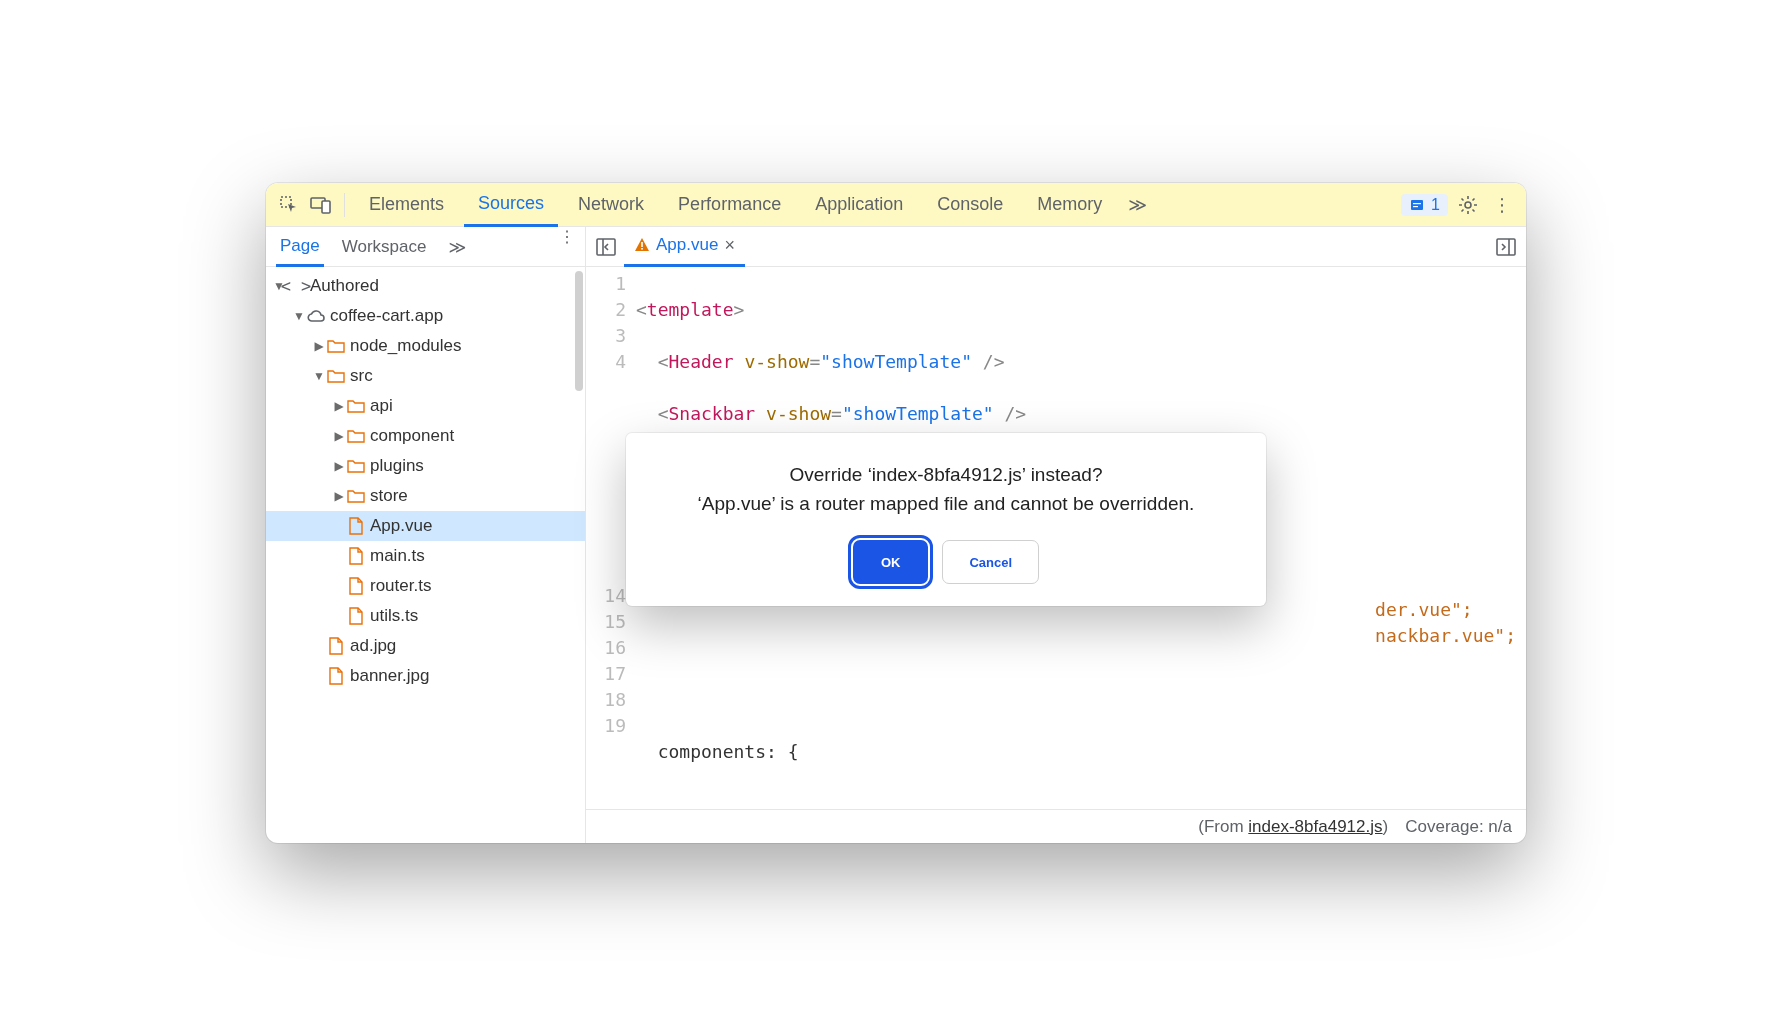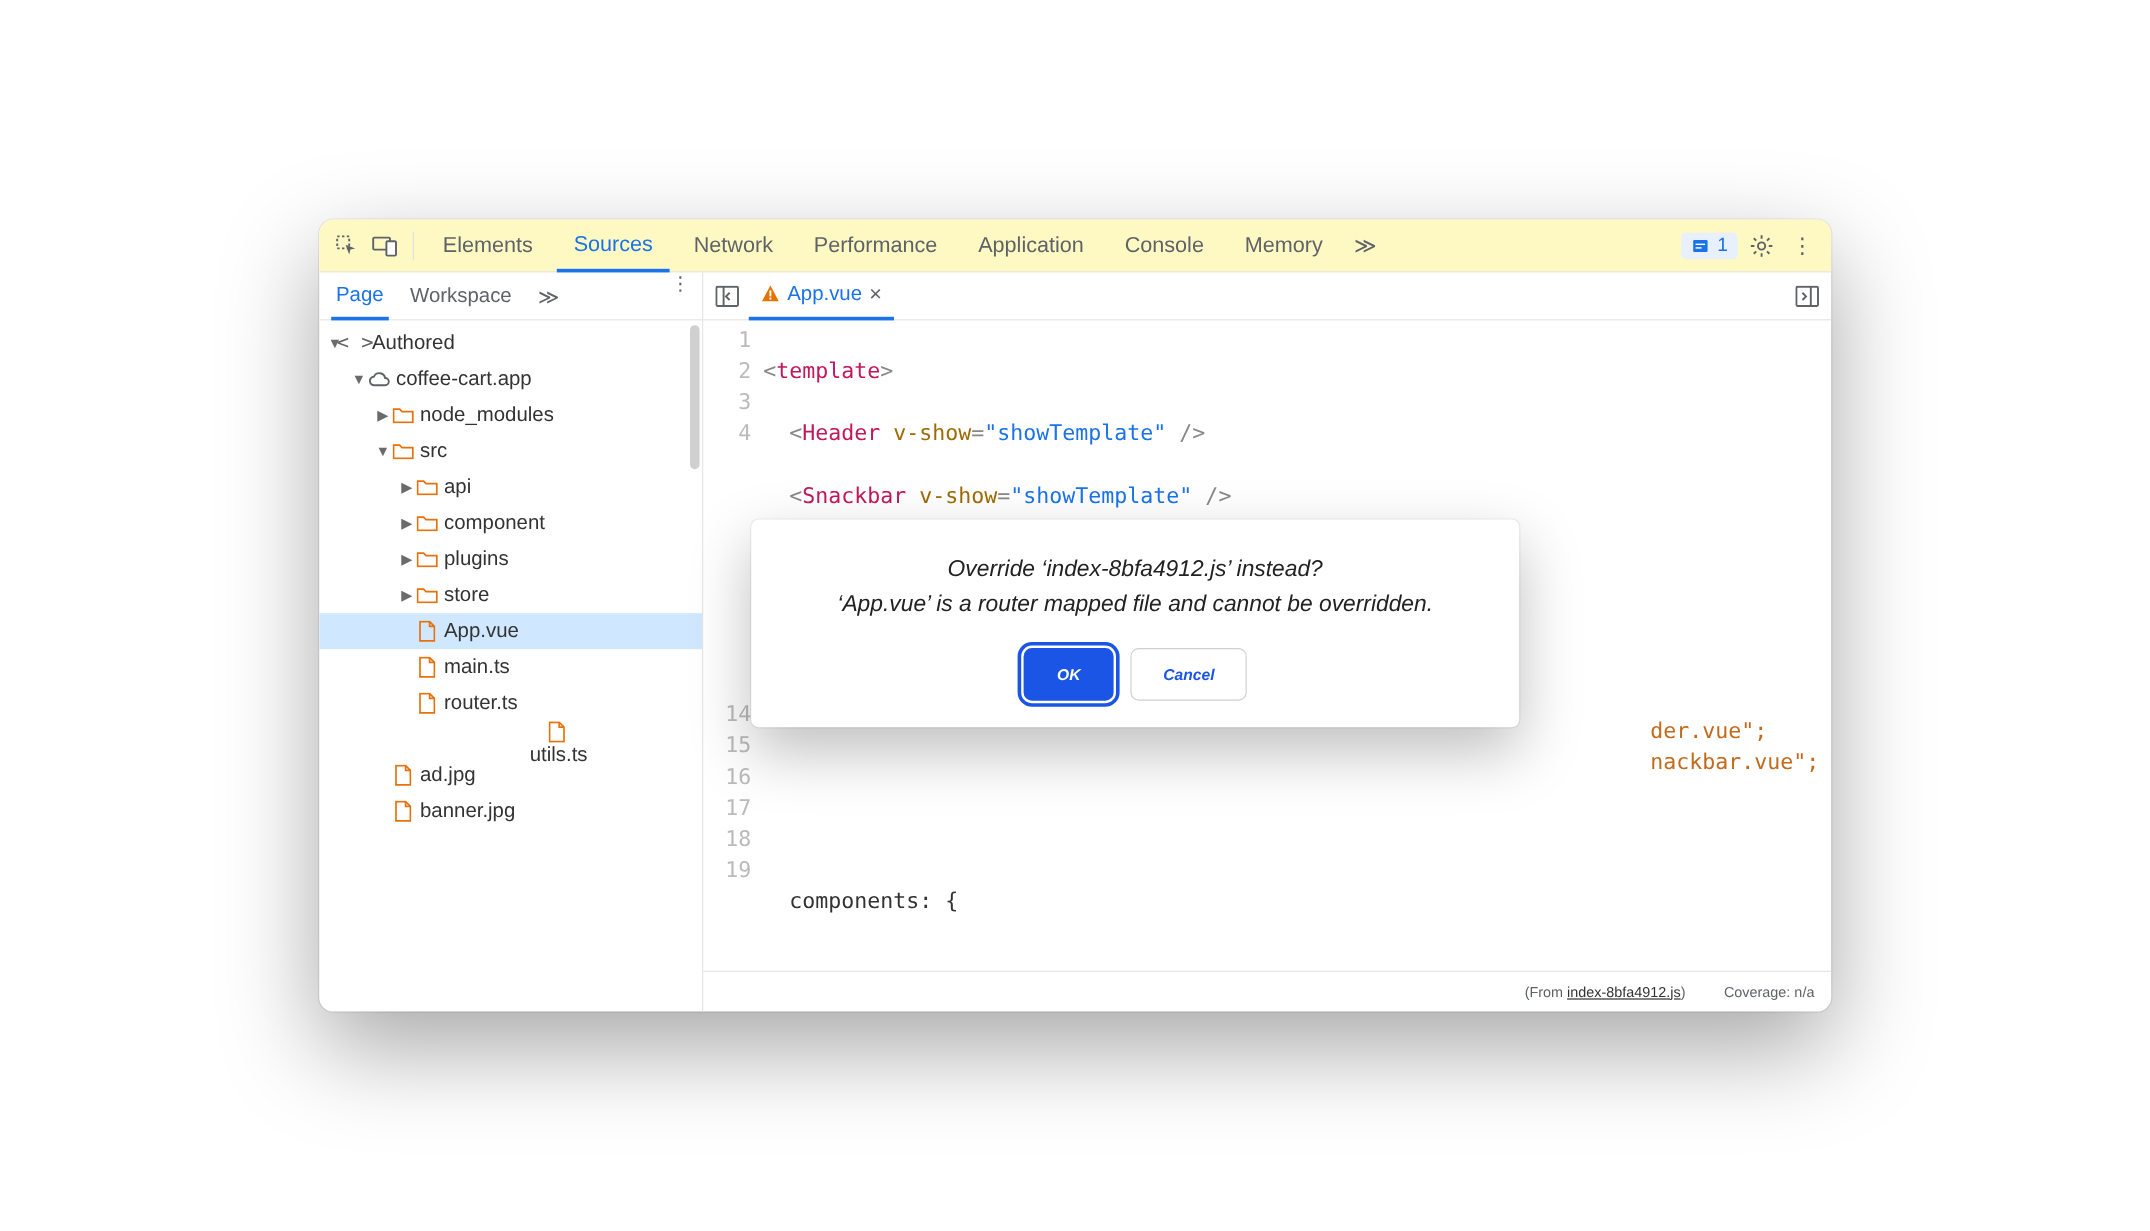--- a/index.html
+++ b/index.html
@@ -83,25 +83,25 @@
 .code { flex:1; display:flex; font-family: "SF Mono", Menlo, Consolas, monospace; font-size:18px; line-height:26px; overflow:hidden; position:relative;}
 .gutter { width:50px; text-align:right; color:#bbb; padding: 4px 10px 0 0; user-select:none;}
 .gutter div { height:26px;}
 .source { padding-top:4px; white-space:pre; color:#333;}
 .t-tag { color:#c2185b;}
 .t-attr { color:#9e6b00;}
 .t-str { color:#1a73e8;}
 .t-punc { color:#888;}
 .t-id { color:#333;}
 
-.statusbar { height:34px; border-top:1px solid #e6e6e6; display:flex; align-items:center; justify-content:flex-end; padding:0 14px; gap:32px; color:#5f6368; font-size:12px;}
+.statusbar { height:34px; border-top:1px solid #e6e6e6; display:flex; align-items:center; justify-content:flex-end; padding:0 14px; gap:17px; color:#5f6368; font-size:17px;}
 .statusbar .from { color:#5f6368;}
 .statusbar .from u { color:#333; text-decoration: underline;}
 
-.dialog-back { position:absolute; left:360px; top:250px; width:640px; background:#fff; border-radius:6px; box-shadow:0 20px 50px rgba(0,0,0,0.25), 0 0 0 1px rgba(0,0,0,0.06); padding:28px 24px 22px;font-style:italic;}
+.dialog-back { position:absolute; left:360px; top:250px; width:640px; background:#fff; border-radius:6px; box-shadow:0 20px 50px rgba(0,0,0,0.25), 0 0 0 1px rgba(0,0,0,0.06); padding:28px 24px 22px;}
 .dialog-back p { text-align:center; font-size:19px; color:#222; line-height:1.5;}
 .dlg-btns { display:flex; justify-content:center; gap:14px; margin-top:22px;}
 .btn { height:44px; padding:12px 26px; border-radius:7px; font-size:13px; font-weight:600; cursor:pointer; display:flex; align-items:center;}
 .btn-primary { background:#1a55e6; color:#fff; border:2px solid #1a55e6; outline:3px solid #1a55e6; outline-offset:2px;}
 .btn-secondary { background:#fff; color:#1a55e6; border:1px solid #d0d0d0;}
 
 .partial-right { position:absolute; right:10px; top:330px; font-family:"SF Mono",Menlo,monospace; font-size:18px; line-height:26px; color:#c46a1b; text-align:left;}
 </style>
 </head>
 <body>
@@ -249,21 +249,21 @@
           </div>
         <div class="tree-row" style="padding-left:80px;">
             <span class="ic file-ic">
               <svg width="14" height="18" viewBox="0 0 14 18" fill="none" stroke="currentColor" stroke-width="1.4">
                 <path d="M1 1h8l4 4v12H1z"></path>
                 <path d="M9 1v4h4"></path>
               </svg>
             </span>
             <span>router.ts</span>
           </div>
-        <div class="tree-row" style="padding-left:80px;flex-direction:column;">
+        <div class="tree-row" style="padding-left:80px;">
             <span class="ic file-ic">
               <svg width="14" height="18" viewBox="0 0 14 18" fill="none" stroke="currentColor" stroke-width="1.4">
                 <path d="M1 1h8l4 4v12H1z"></path>
                 <path d="M9 1v4h4"></path>
               </svg>
             </span>
             <span>utils.ts</span>
           </div>
         <div class="tree-row" style="padding-left:60px;align-items:center;">
             <span class="ic file-ic">

